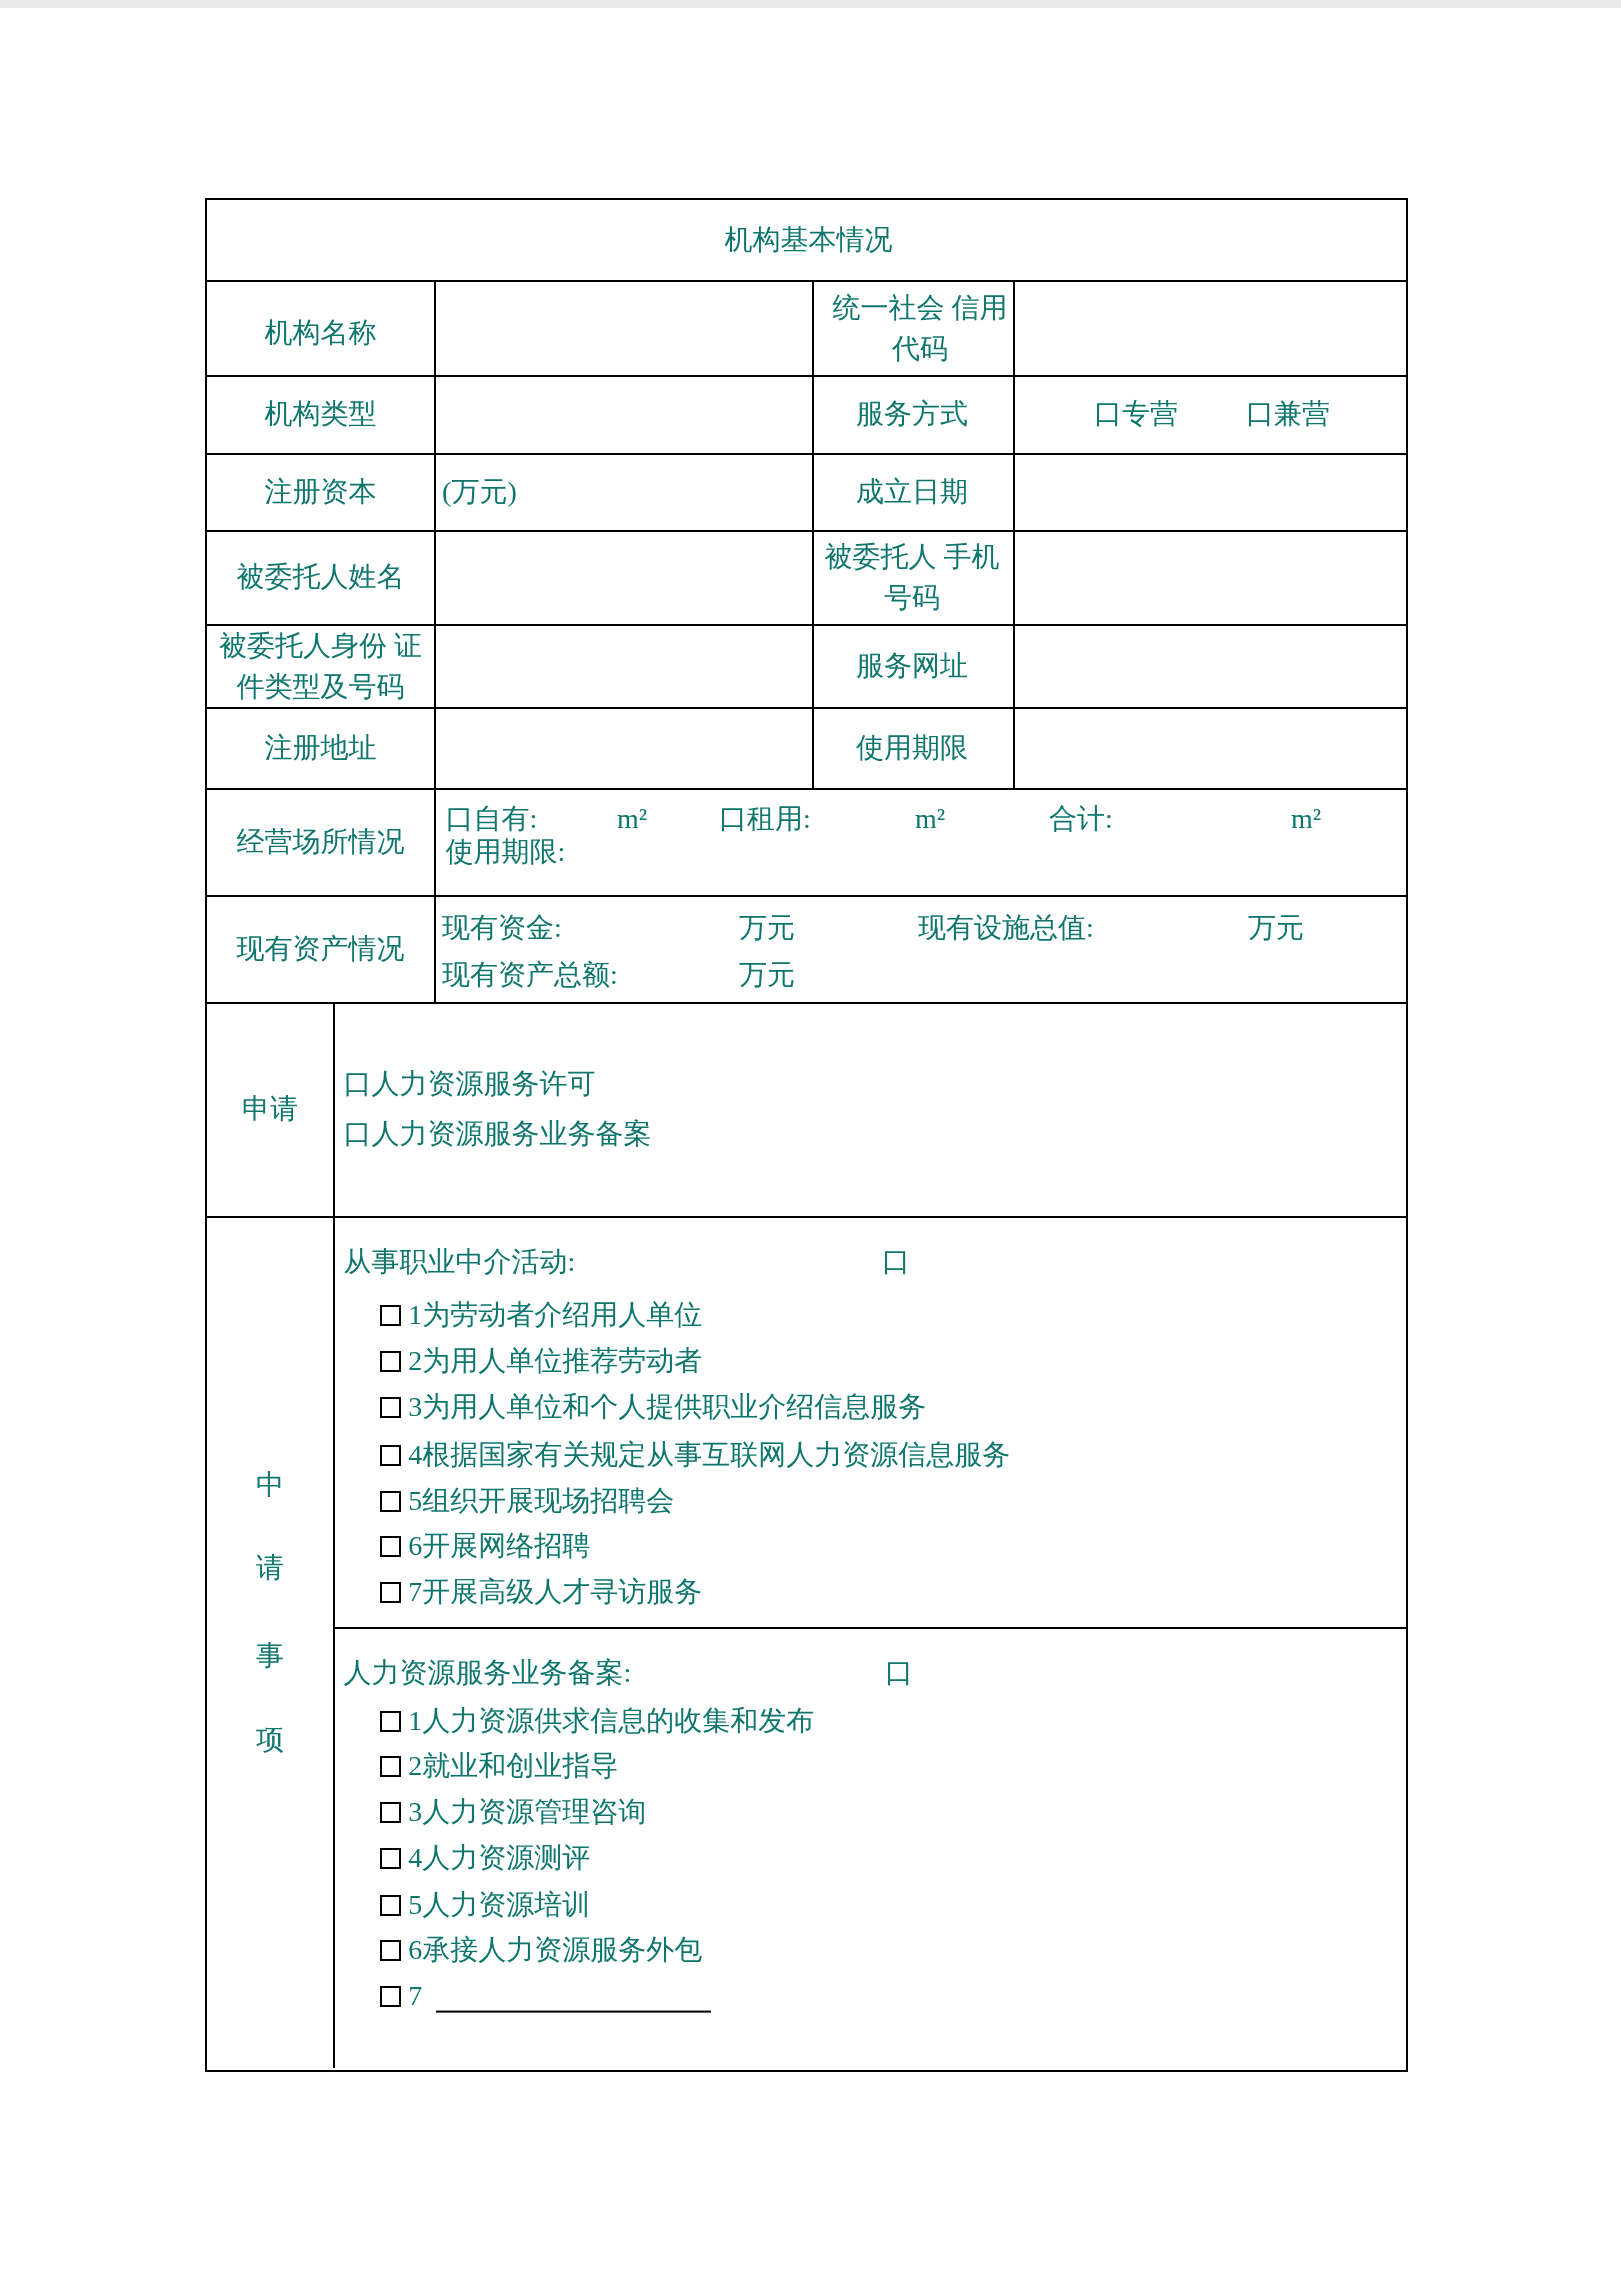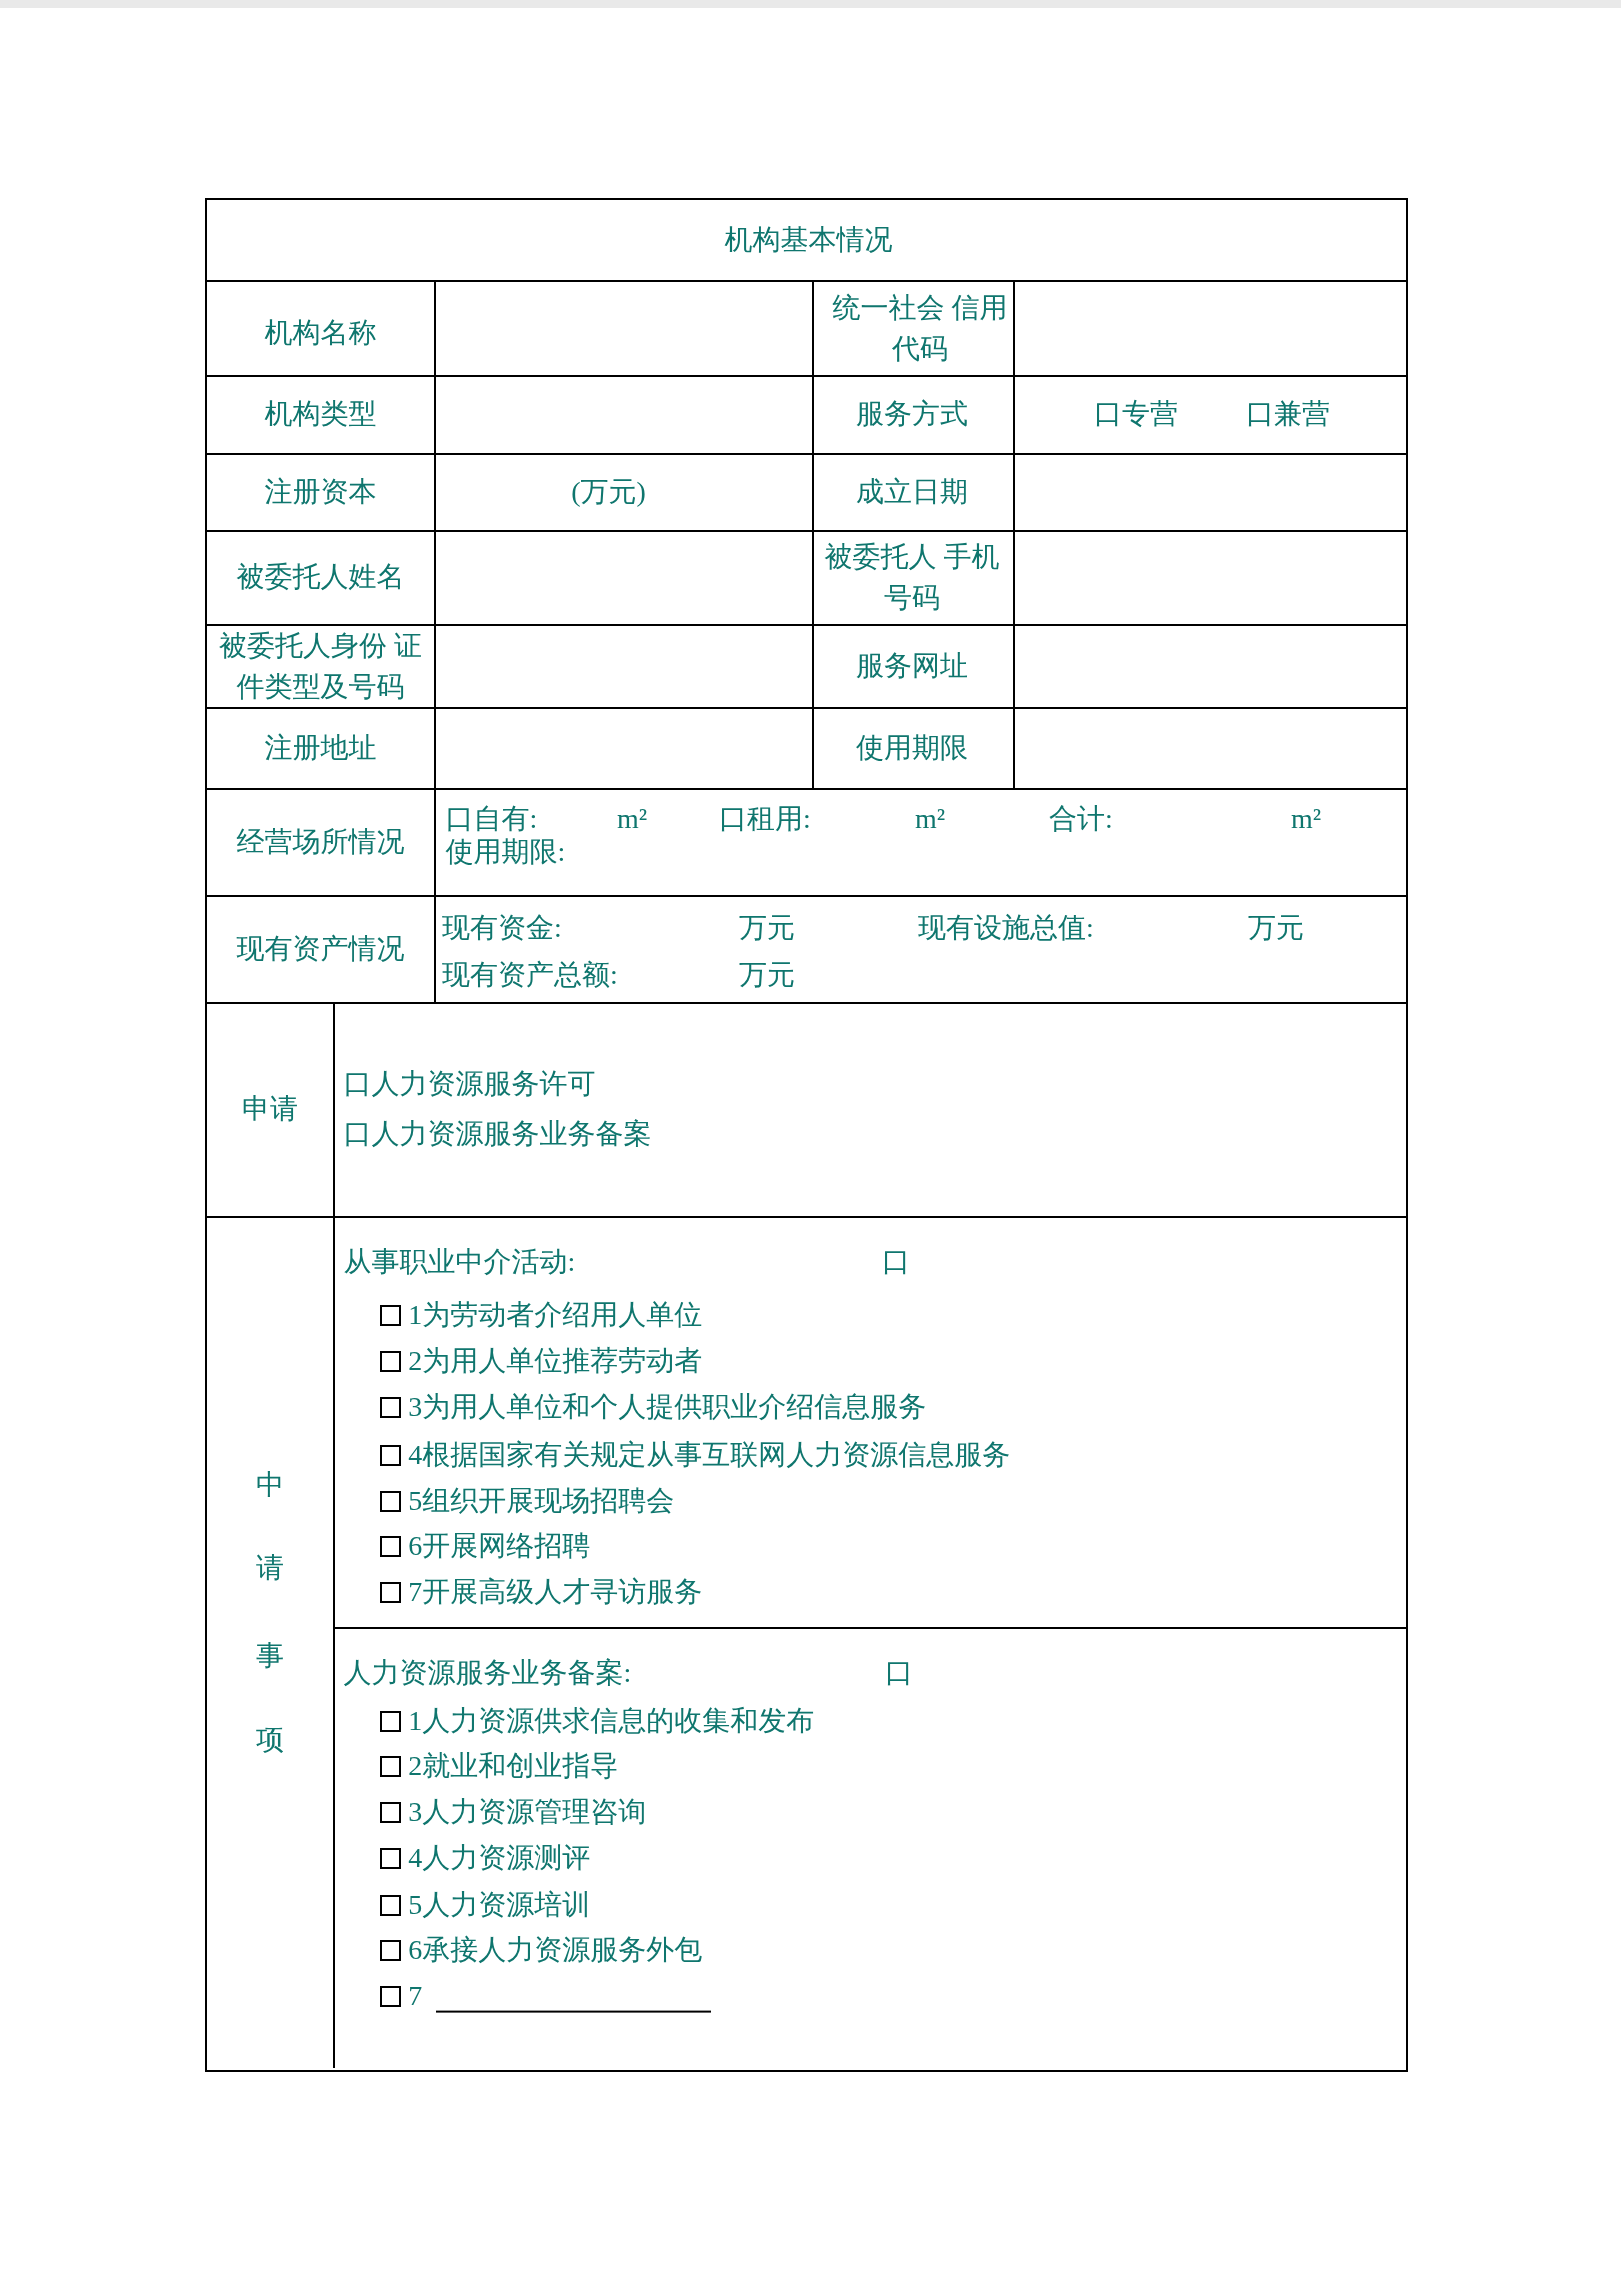--- a/index.html
+++ b/index.html
@@ -56,21 +56,21 @@
 
     <div class="cell" style="left:0;top:175px;width:227px;height:77px">机构类型</div>
     <div class="cell" style="left:227px;top:175px;width:378px;height:77px"></div>
     <div class="cell" style="left:605px;top:175px;width:200px;height:77px">服务方式</div>
     <div class="cell" style="left:806px;top:175px;width:398px;height:77px;gap:68px">
       <span>口专营</span>
       <span>口兼营</span>
     </div>
 
     <div class="cell" style="left:0;top:253px;width:227px;height:77px">注册资本</div>
-    <div class="cell" style="left:227px;top:253px;width:378px;height:77px;justify-content:center;padding-right:37px">
+    <div class="cell" style="left:227px;top:253px;width:378px;height:77px;justify-content:flex-start;padding-right:37px">
       <span>(万元)</span>
     </div>
     <div class="cell" style="left:605px;top:253px;width:200px;height:77px">成立日期</div>
     <div class="cell" style="left:806px;top:253px;width:398px;height:77px"></div>
 
     <div class="cell" style="left:0;top:330px;width:227px;height:94px">被委托人姓名</div>
     <div class="cell" style="left:227px;top:330px;width:378px;height:94px"></div>
     <div class="cell" style="left:605px;top:330px;width:200px;height:94px;line-height:41px">被委托人 手机号码</div>
     <div class="cell" style="left:806px;top:330px;width:398px;height:94px"></div>
 

